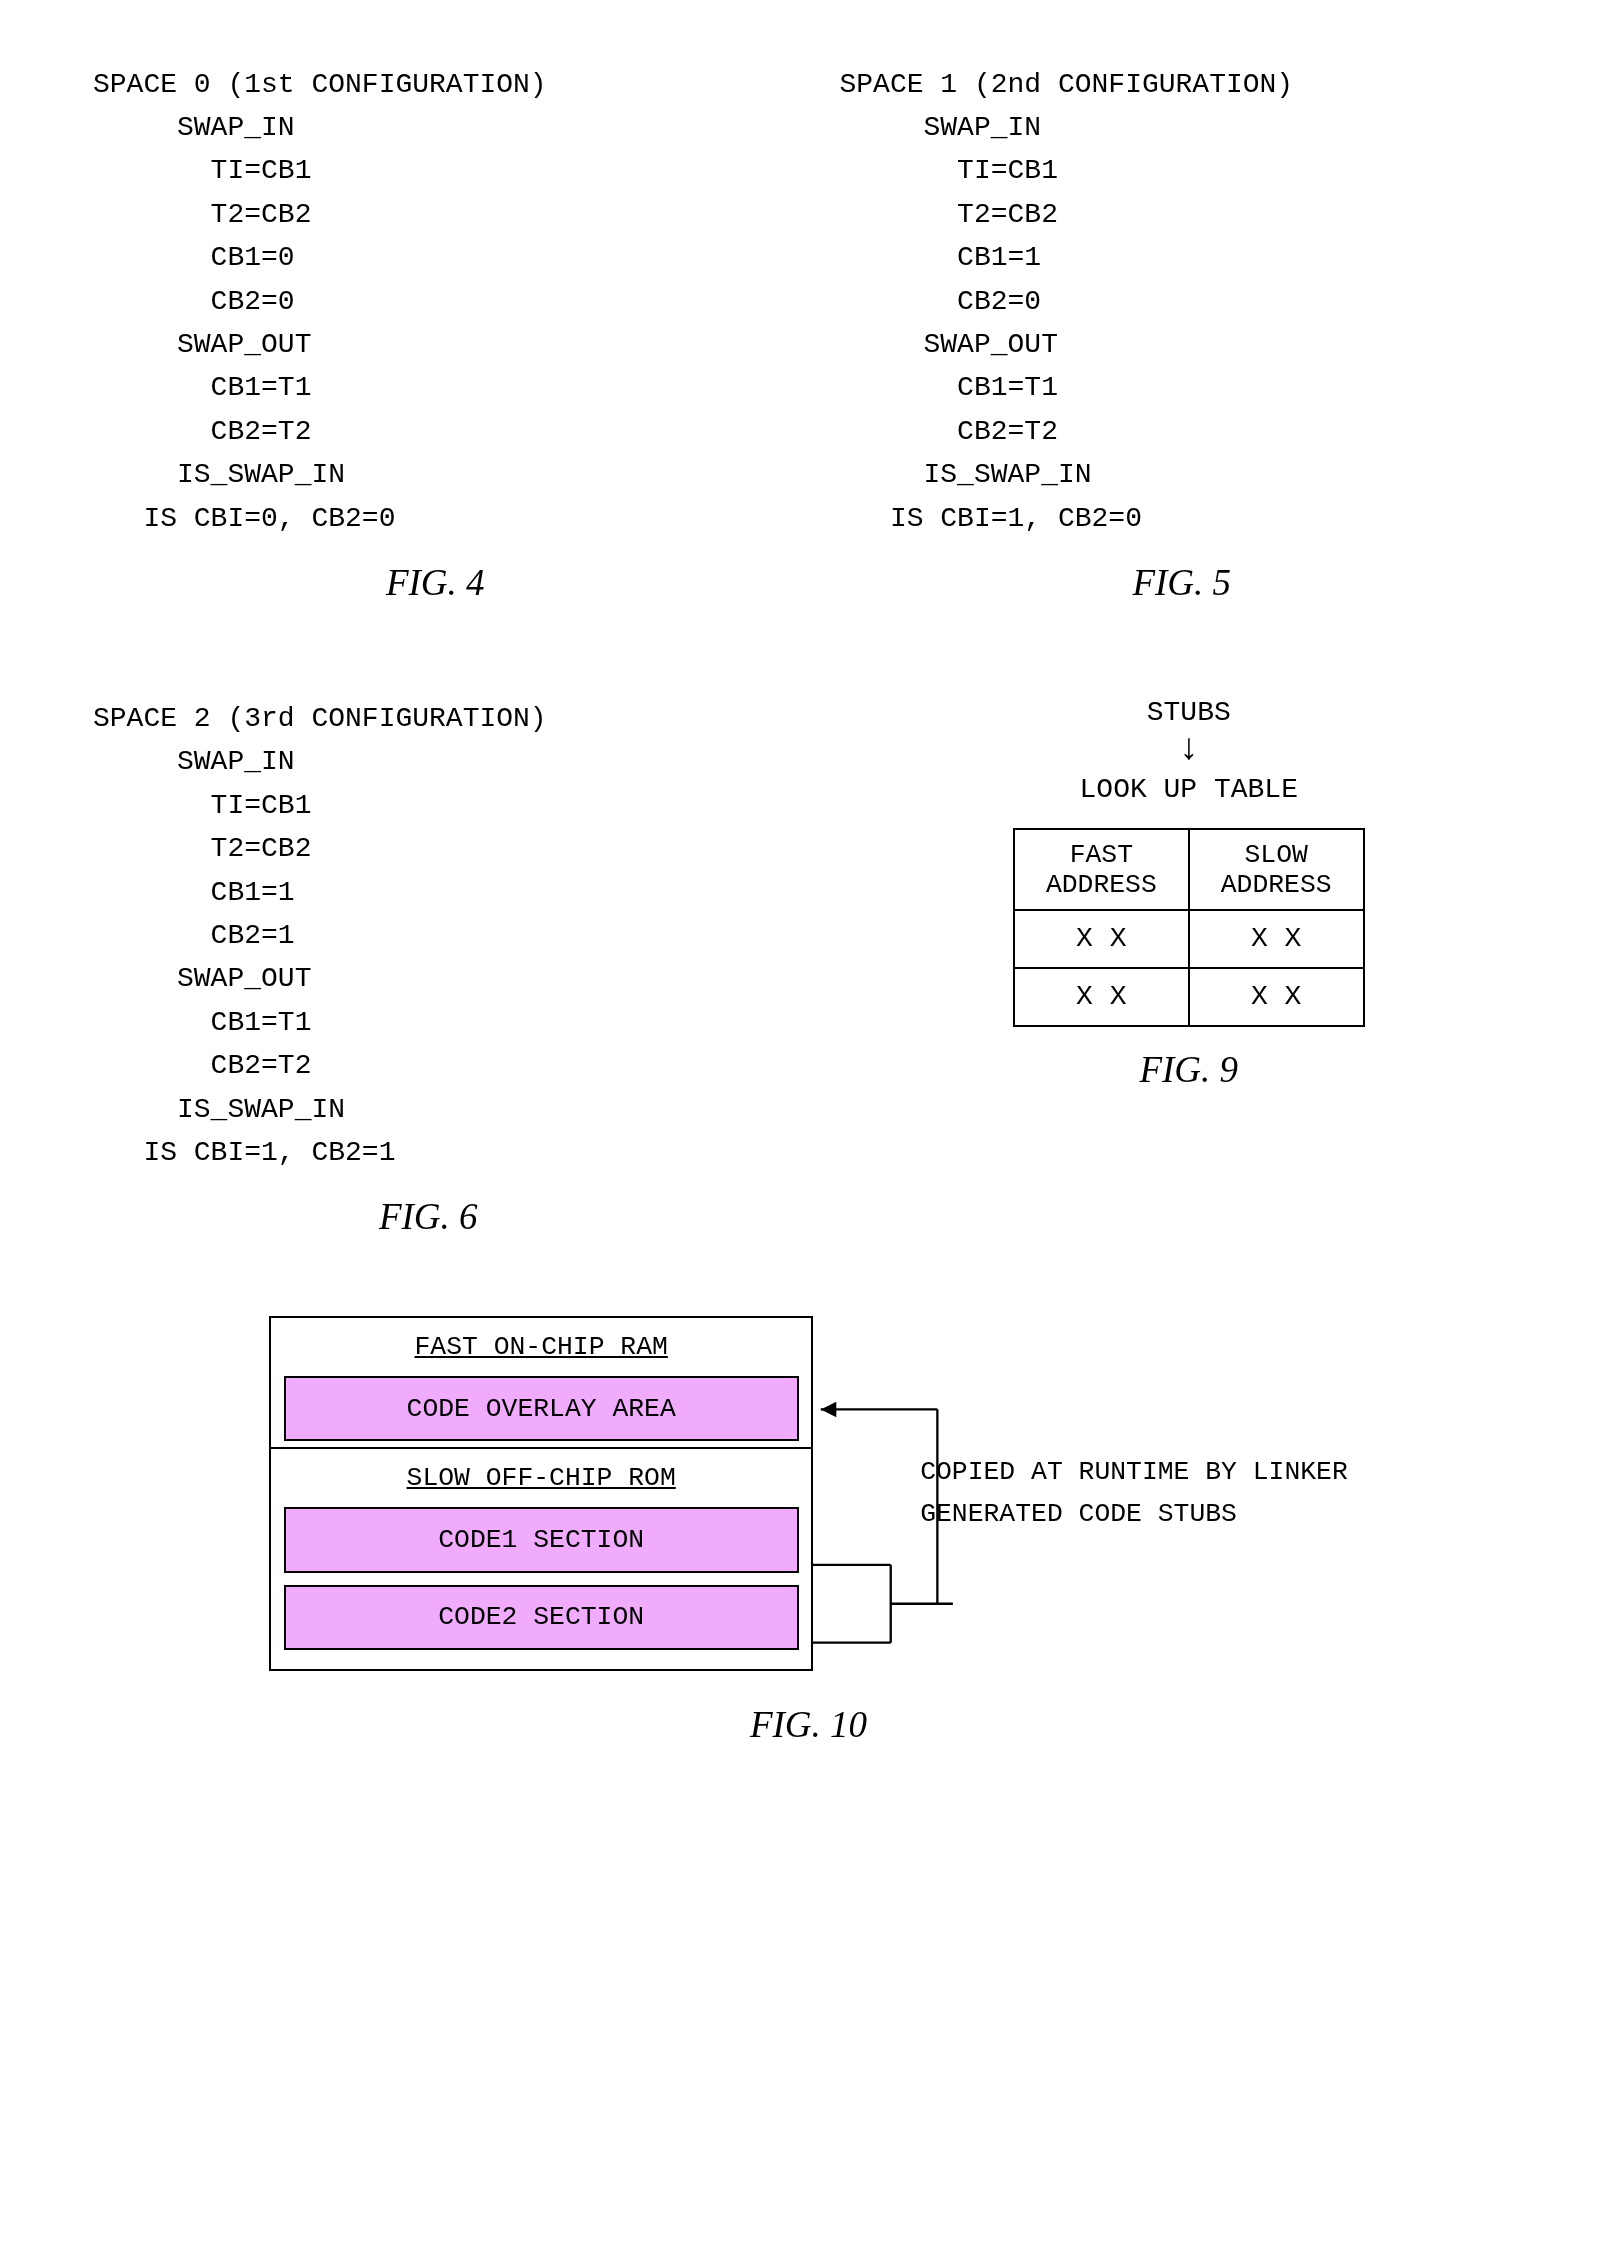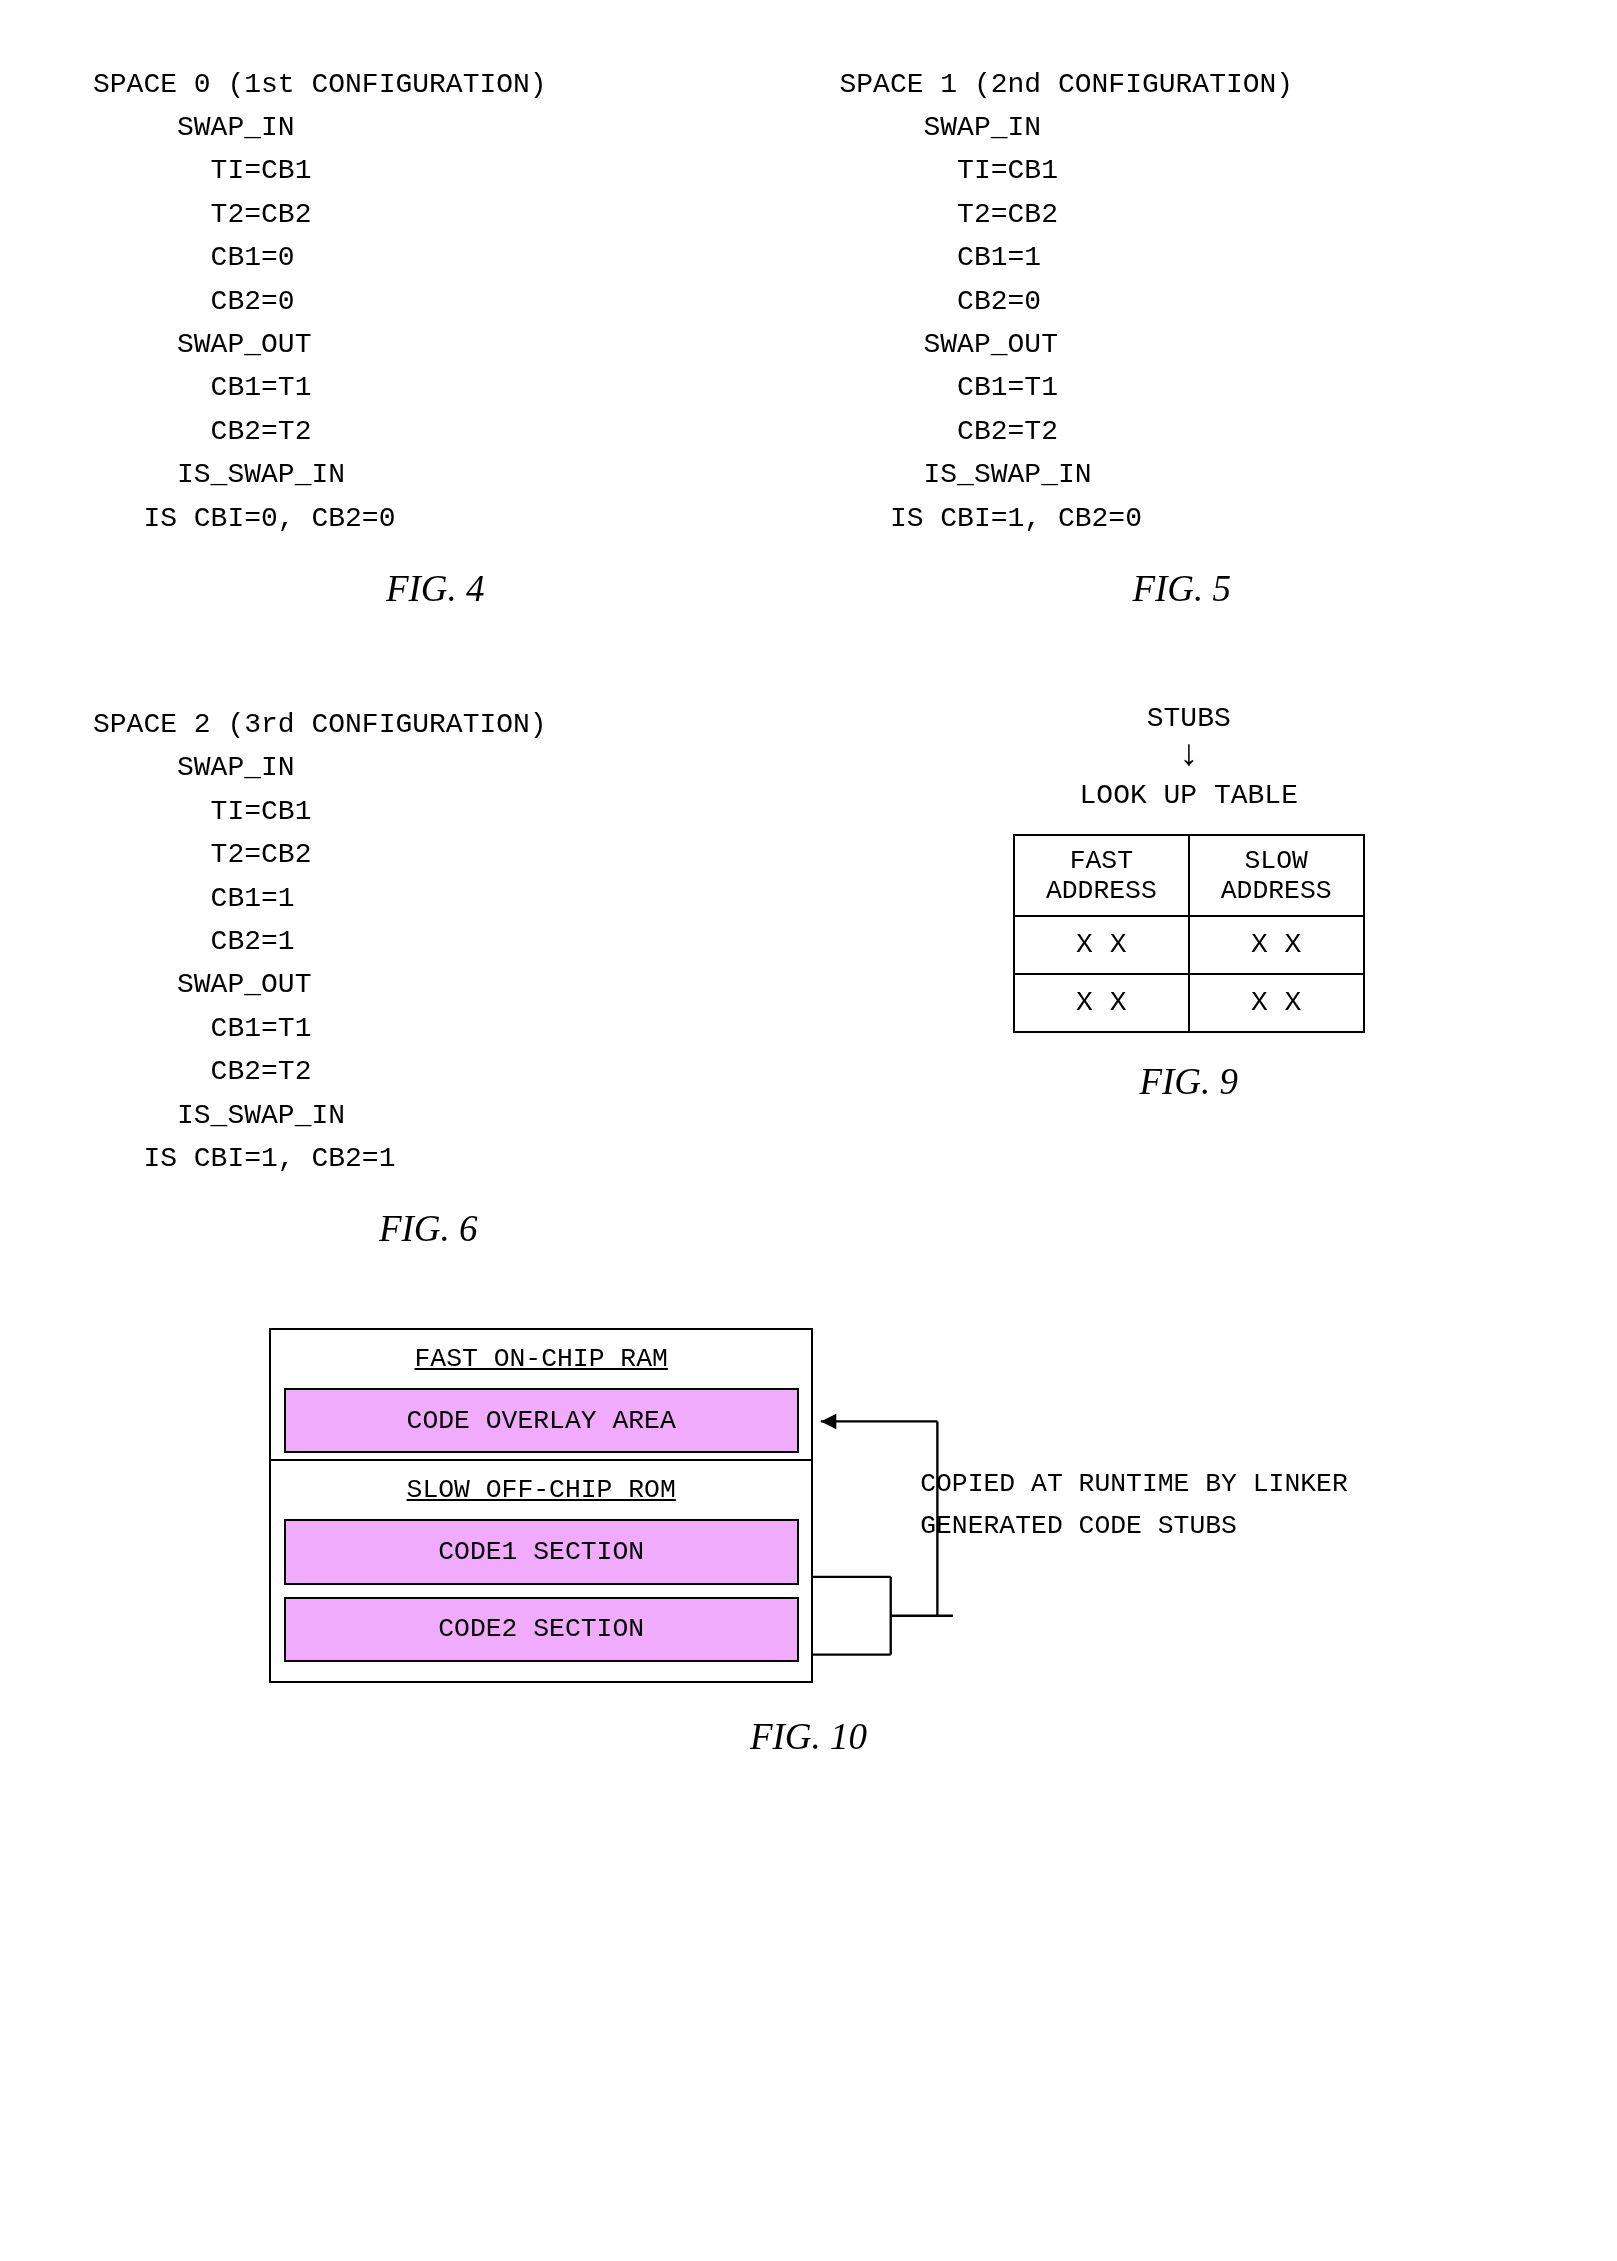--- a/index.html
+++ b/index.html
@@ -32,21 +32,21 @@
       font-family: 'Courier New', Courier, monospace;
       font-size: 28px;
       line-height: 1.55;
       white-space: pre;
     }
 
     .fig-caption {
       font-family: Georgia, serif;
       font-style: italic;
       font-size: 37px;
-      margin-top: 27px;
+      margin-top: 21px;
       text-align: center;
     }
 
     
     .middle-row {
       display: flex;
       justify-content: space-between;
       margin-bottom: 62px;
       align-items: flex-start;
       gap: 28px;

